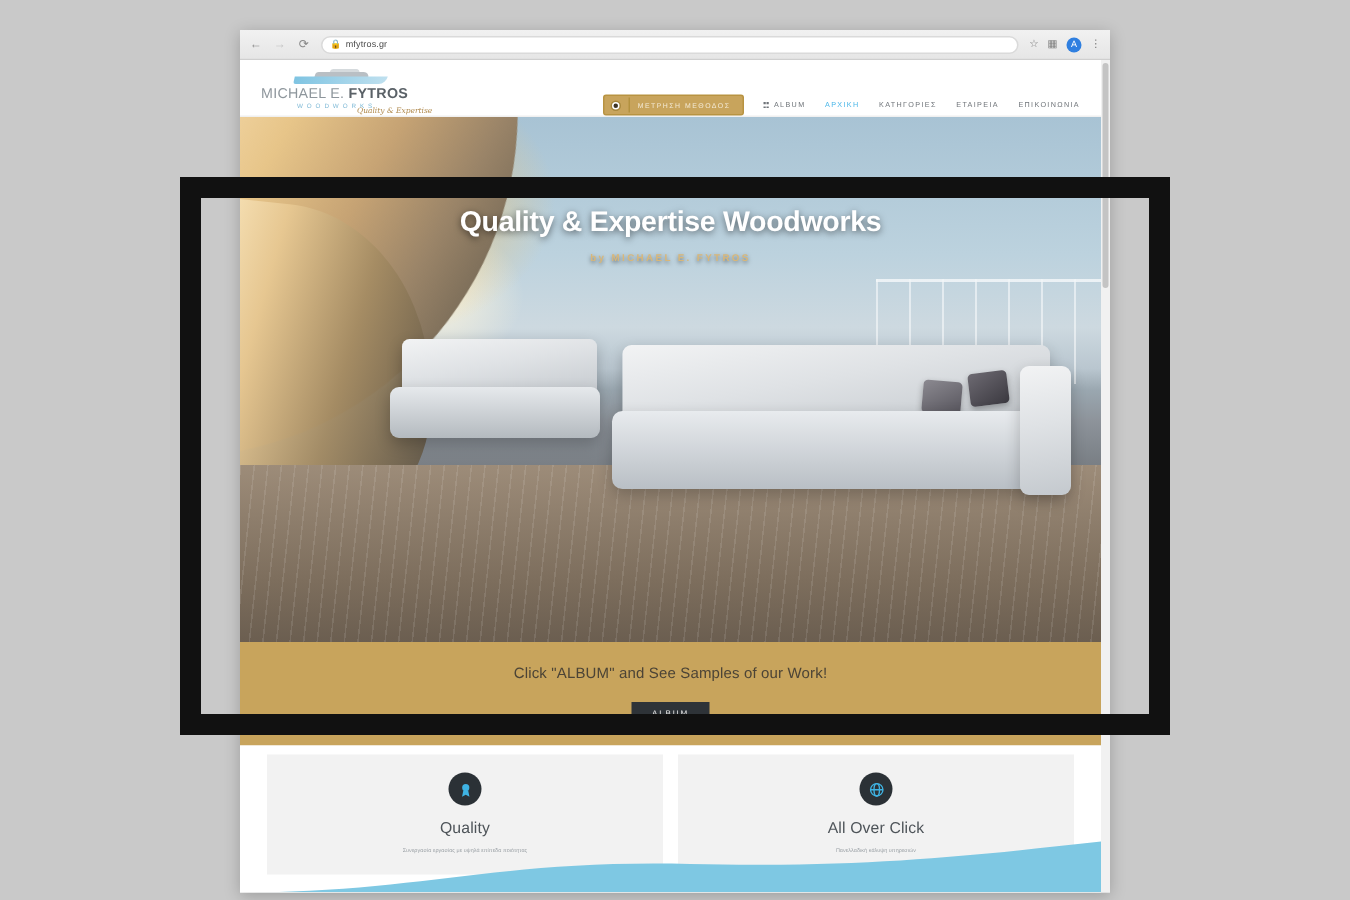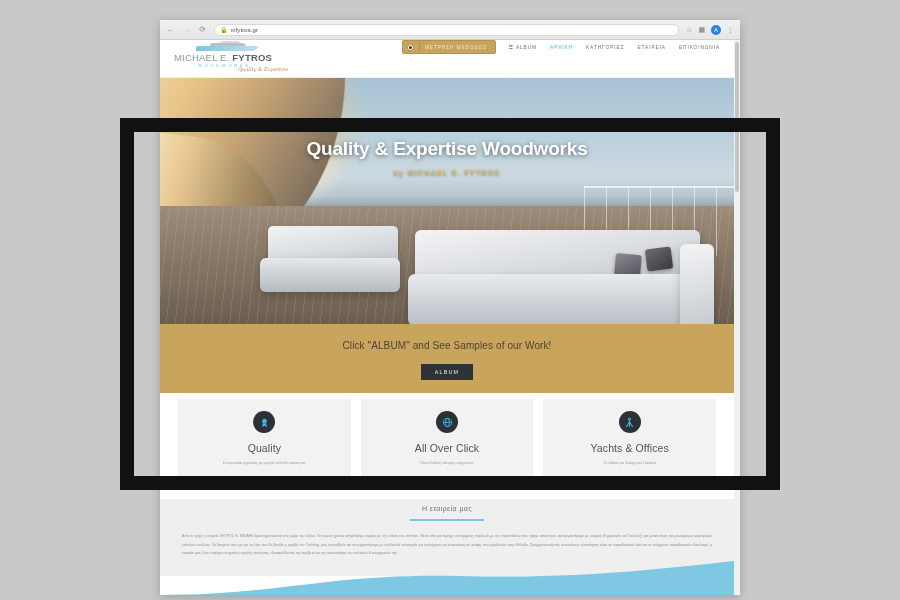--- a/index.html
+++ b/index.html
@@ -85,21 +85,21 @@
     width: 574px; height: 555px;
     background: #ffffff;
     overflow: hidden;
   }
 
   
   #site-header {
     height: 38px;
     background: #ffffff;
     display: flex;
-    align-items: flex-start;
+    align-items: flex-end;
     padding: 0 14px;
     border-bottom: 1px solid #f0f0f0;
   }
 
   #brand-logo { display: flex; flex-direction: column; width: 120px; }
   .boat-mark {
     width: 62px; height: 13px; position: relative; margin-left: 22px;
   }
   .boat-mark .hull {
     position: absolute; left: 0; bottom: 2px; width: 62px; height: 5px;
@@ -170,21 +170,21 @@
     background:
       linear-gradient(#6f7479,#6f7479) 0 0/1.5px 1.5px no-repeat,
       linear-gradient(#6f7479,#6f7479) 2.5px 0/1.5px 1.5px no-repeat,
       linear-gradient(#6f7479,#6f7479) 0 2.5px/1.5px 1.5px no-repeat,
       linear-gradient(#6f7479,#6f7479) 2.5px 2.5px/1.5px 1.5px no-repeat;
   }
 
   
   #hero {
     position: relative;
-    height: 246px;
+    height: 350px;
     overflow: hidden;
     background: #8fa6b4;
   }
   #hero-photo {
     position: absolute; inset: 0;
     background:
       
       radial-gradient(ellipse 180px 130px at 14% 16%, rgba(255,226,160,.95) 0%, rgba(243,197,112,.55) 38%, rgba(200,170,130,0) 72%),
       
       radial-gradient(ellipse 90px 70px at 22% 34%, rgba(255,246,220,.95) 0%, rgba(255,235,180,0) 70%),
@@ -468,31 +468,20 @@
               <circle cx="12" cy="12" r="9"></circle>
               <ellipse cx="12" cy="12" rx="4" ry="9"></ellipse>
               <path d="M3 12h18"></path>
             </svg>
         </div>
         <div class="feature-title">All Over Click</div>
         <div class="feature-desc">Πανελλαδική κάλυψη υπηρεσιών</div>
       </div>
 
 
-      <div class="feature-card">
-        <div class="feature-icon">
-          <svg viewBox="0 0 24 24" fill="none" stroke="currentColor" stroke-width="2.2" stroke-linecap="round">
-              <circle cx="12" cy="4.4" r="2.2"></circle>
-              <path d="M12 6.8V21"></path>
-              <path d="M12 10.5 5.5 21M12 10.5 18.5 21"></path>
-            </svg>
-        </div>
-        <div class="feature-title">Yachts &amp; Offices</div>
-        <div class="feature-desc">Οι ειδικοί για Σκάφη και Γραφεία</div>
-      </div>
 
     </section>
 
     <section id="about">
       <div id="about-heading">Η εταιρεία μας</div>
       <div id="about-rule"></div>
       <p id="about-body">Από το αρχή η εταιρεία ΦΥΤΡΟΣ Ε. ΜΙΧΑΗΛ δραστηριοποιείται στο χώρο του ξύλου. Τα πρώτα χρόνια ασχολήθηκε κυρίως με την κλάση του επίπλου. Μετά από μια άψογη επιτυχημένη πορεία &amp; με την προσπάθεια που είχαμε αποκτήσει, συνεργαστήκαμε με εταιρίες (Γερμανικές και Γαλλικές) για μεταποίηση και μοντάρισμα εσωτερικών επίπλων κουζίνας. Τα διακριτά που για για τα λίγα που δε βοηθά η ακριβή του Yachting, μας προσέβαλε και συνεργαστήκαμε με πολλαπλά ναυπηγεία για συντήρηση και ανακαίνιση σε σκάφη που εργάζονται στην Ελλάδα. Πραγματοποιώντας ανανεώσεις υλοποίησης τόσο σε παραδοσιακά όσο και σε σύγχρονα παραδοσιακά εξοπλισμό, η εταιρεία μας λύνει παρέχει υπηρεσίες υψηλής ποιότητας, εξασφαλίζοντας την ακρίβεια και την ικανοποίηση των πελατών &amp; συνεργατών της.</p>
 
     </section>
 

